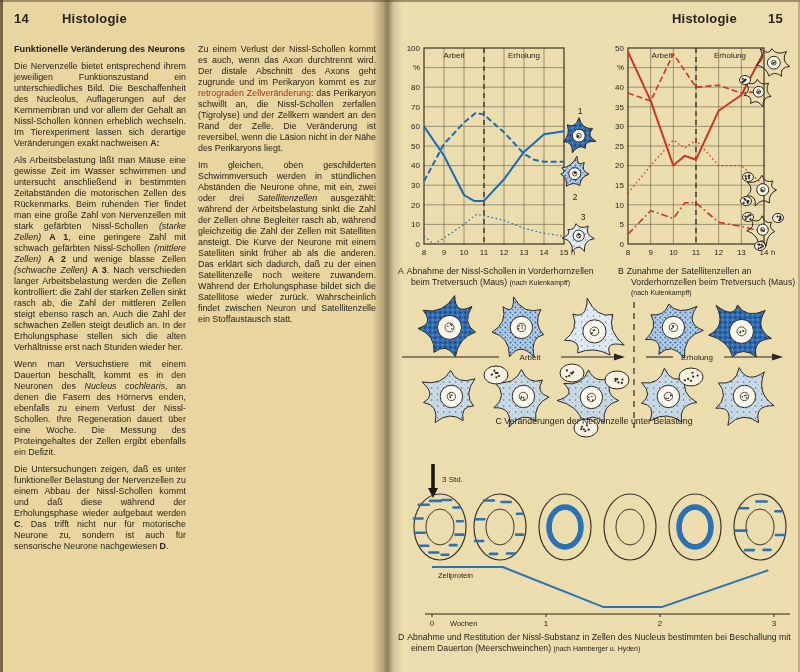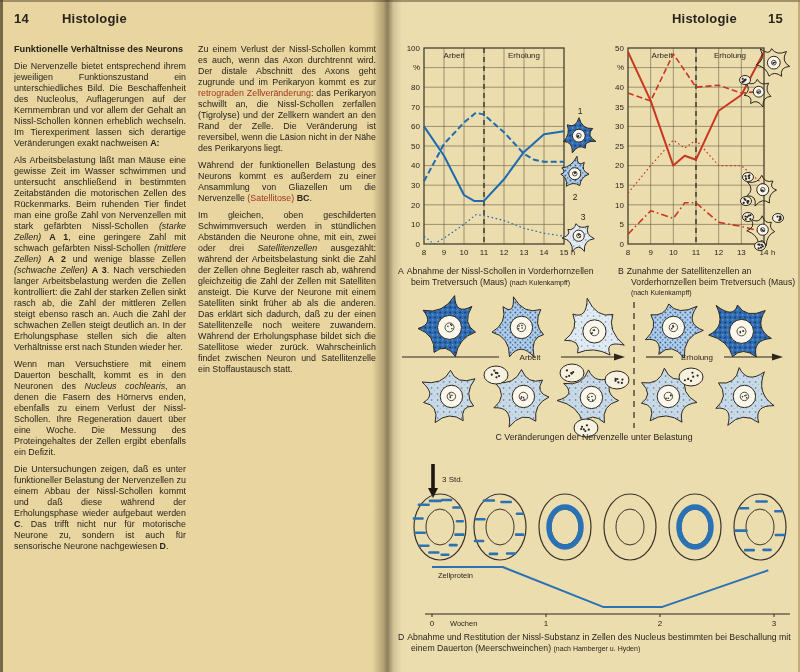--- a/index.html
+++ b/index.html
@@ -59,30 +59,29 @@
       <circle cx="1.6" cy="2" r="0.9" fill="#6e94b4"></circle>
       <circle cx="4.4" cy="4.6" r="0.7" fill="#9fbdd2"></circle>
     </pattern>
   </defs>
 </svg>
 
 <span class="hdr" style="left:14px">14</span>
 <span class="hdr" style="left:62px">Histologie</span>
 
 <div class="body-col" style="left:14px;top:44px;width:172px;height:618px">
-  <p class="col-heading">Funktionelle Verhältnisse des Neurons</p>
+  <p class="col-heading">Funktionelle Veränderung des Neurons</p>
   <p><span>Die Nervenzelle bietet entsprechend ihrem jeweiligen Funktionszustand ein unterschiedliches Bild. Die Beschaffenheit des Nucleolus, Auflagerungen auf der Kernmembran und vor allem der Gehalt an Nissl-Schollen können erheblich wechseln. Im Tierexperiment lassen sich derartige Veränderungen exakt nachweisen </span><span class="seg-b">A:</span></p>
   <p><span>Als Arbeitsbelastung läßt man Mäuse eine gewisse Zeit im Wasser schwimmen und untersucht anschließend in bestimmten Zeitabständen die motorischen Zellen des Rückenmarks. Beim ruhenden Tier findet man eine große Zahl von Nervenzellen mit stark gefärbten Nissl-Schollen </span><span class="seg-i">(starke Zellen)</span><span> </span><span class="seg-b">A 1</span><span>, eine geringere Zahl mit schwach gefärbten Nissl-Schollen </span><span class="seg-i">(mittlere Zellen)</span><span> </span><span class="seg-b">A 2</span><span> und wenige blasse Zellen </span><span class="seg-i">(schwache Zellen)</span><span> </span><span class="seg-b">A 3</span><span>. Nach verschieden langer Arbeitsbelastung werden die Zellen kontrolliert: die Zahl der starken Zellen sinkt rasch ab, die Zahl der mittleren Zellen steigt ebenso rasch an. Auch die Zahl der schwachen Zellen steigt deutlich an. In der Erholungsphase stellen sich die alten Verhältnisse erst nach Stunden wieder her.</span></p>
   <p><span>Wenn man Versuchstiere mit einem Dauerton beschallt, kommt es in den Neuronen des </span><span class="seg-i">Nucleus cochlearis</span><span>, an denen die Fasern des Hörnervs enden, ebenfalls zu einem Verlust der Nissl-Schollen. Ihre Regeneration dauert über eine Woche. Die Messung des Proteingehaltes der Zellen ergibt ebenfalls ein Defizit.</span></p>
   <p><span>Die Untersuchungen zeigen, daß es unter funktioneller Belastung der Nervenzellen zu einem Abbau der Nissl-Schollen kommt und daß diese während der Erholungsphase wieder aufgebaut werden </span><span class="seg-b">C</span><span>. Das trifft nicht nur für motorische Neurone zu, sondern ist auch für sensorische Neurone nachgewiesen </span><span class="seg-b">D</span><span>.</span></p>
 </div>
 
 <div class="body-col" style="left:198px;top:44px;width:178px;height:618px">
   <p><span>Zu einem Verlust der Nissl-Schollen kommt es auch, wenn das Axon durchtrennt wird. Der distale Abschnitt des Axons geht zugrunde und im Perikaryon kommt es zur </span><span class="seg-r">retrograden Zellveränderung</span><span>: das Perikaryon schwillt an, die Nissl-Schollen zerfallen (Tigrolyse) und der Zellkern wandert an den Rand der Zelle. Die Veränderung ist reversibel, wenn die Läsion nicht in der Nähe des Perikaryons liegt.</span></p>
-  <p><span>Während der funktionellen Belastung des Neurons kommt es außerdem zu einer Ansammlung von Gliazellen um die Nervenzelle </span><span class="seg-r">(Satellitose)</span><span> </span><span class="seg-b">BC</span><span>.</span></p>
   <p><span>Im gleichen, oben geschilderten Schwimmversuch werden in stündlichen Abständen die Neurone ohne, mit ein, zwei oder drei </span><span class="seg-i">Satellitenzellen</span><span> ausgezählt: während der Arbeitsbelastung sinkt die Zahl der Zellen ohne Begleiter rasch ab, während gleichzeitig die Zahl der Zellen mit Satelliten ansteigt. Die Kurve der Neurone mit einem Satelliten sinkt früher ab als die anderen. Das erklärt sich dadurch, daß zu der einen Satellitenzelle noch weitere zuwandern. Während der Erholungsphase bildet sich die Satellitose wieder zurück. Wahrscheinlich findet zwischen Neuron und Satellitenzelle ein Stoffaustausch statt.</span></p>
 </div>
 
 <span class="hdr" style="left:672px">Histologie</span>
 <span class="hdr" style="left:768px">15</span>
 
 <svg id="chartA" style="left:394px;top:34px" width="182" height="230" viewBox="0 0 182 230">
     <line x1="50" y1="14" x2="50" y2="210" stroke="#5a523d" stroke-width="0.55"></line>
     <line x1="70" y1="14" x2="70" y2="210" stroke="#5a523d" stroke-width="0.55"></line>
     <line x1="90" y1="14" x2="90" y2="210" stroke="#5a523d" stroke-width="0.55"></line>
@@ -388,21 +387,21 @@
     <circle cx="290.8649537037037" cy="84.24287808641975" r="1.1" fill="#2c2620"></circle>
     <path d="M380.1,109.7 Q359.8,109.0 364.7,126.7 Q349.1,114.4 333.8,129.4 Q339.2,110.2 321.9,112.3 Q335.6,100.3 324.5,86.9 Q341.7,89.7 345.2,71.6 Q353.1,88.2 370.4,75.9 Q361.8,97.0 380.1,109.7 Z" fill="url(#p-pale)" stroke="#2c2620" stroke-width="1"></path>
     <circle cx="350.4" cy="100.44" r="11.200000000000001" fill="#fbf7ea" stroke="#2c2620" stroke-width="1"></circle>
     <circle cx="350.4" cy="100.44" r="4.2" fill="none" stroke="#2c2620" stroke-width="0.8"></circle>
     <circle cx="350.90735596707816" cy="99.74124828532236" r="0.8" fill="#2c2620"></circle>
     <circle cx="348.4937002743484" cy="100.72965020576132" r="0.8" fill="#2c2620"></circle>
     <circle cx="352.0199622770919" cy="99.2925377229081" r="0.8" fill="#2c2620"></circle>
     <circle cx="352.63675925925924" cy="101.72126886145405" r="0.8" fill="#2c2620"></circle>
   </svg>
 
-<div class="caption-center" style="left:394px;top:432px;width:400px">
+<div class="caption-center" style="left:394px;top:416px;width:400px">
   <span class="cap-label">C</span>&nbsp;<span>Veränderungen der Nervenzelle unter Belastung</span>
 </div>
 
 <svg id="figD" style="left:394px;top:454px" width="406" height="178" viewBox="0 0 406 178">
     <line x1="39" y1="10" x2="39" y2="36" stroke="#1d1812" stroke-width="3.6"></line>
     <polygon points="34,34 44,34 39,44" fill="#1d1812"></polygon>
     <text x="48" y="28" font-size="8" text-anchor="start" fill="#29241c">3 Std.</text>
     <ellipse cx="46" cy="73" rx="26" ry="33" fill="none" stroke="#3a332a" stroke-width="1.2"></ellipse>
     <ellipse cx="46" cy="73" rx="14" ry="18" fill="none" stroke="#3a332a" stroke-width="1"></ellipse>
     <rect x="60.18609917858638" y="79.28925761961777" width="10.287448559670782" height="2.6" rx="1" fill="#2a72b4"></rect>

